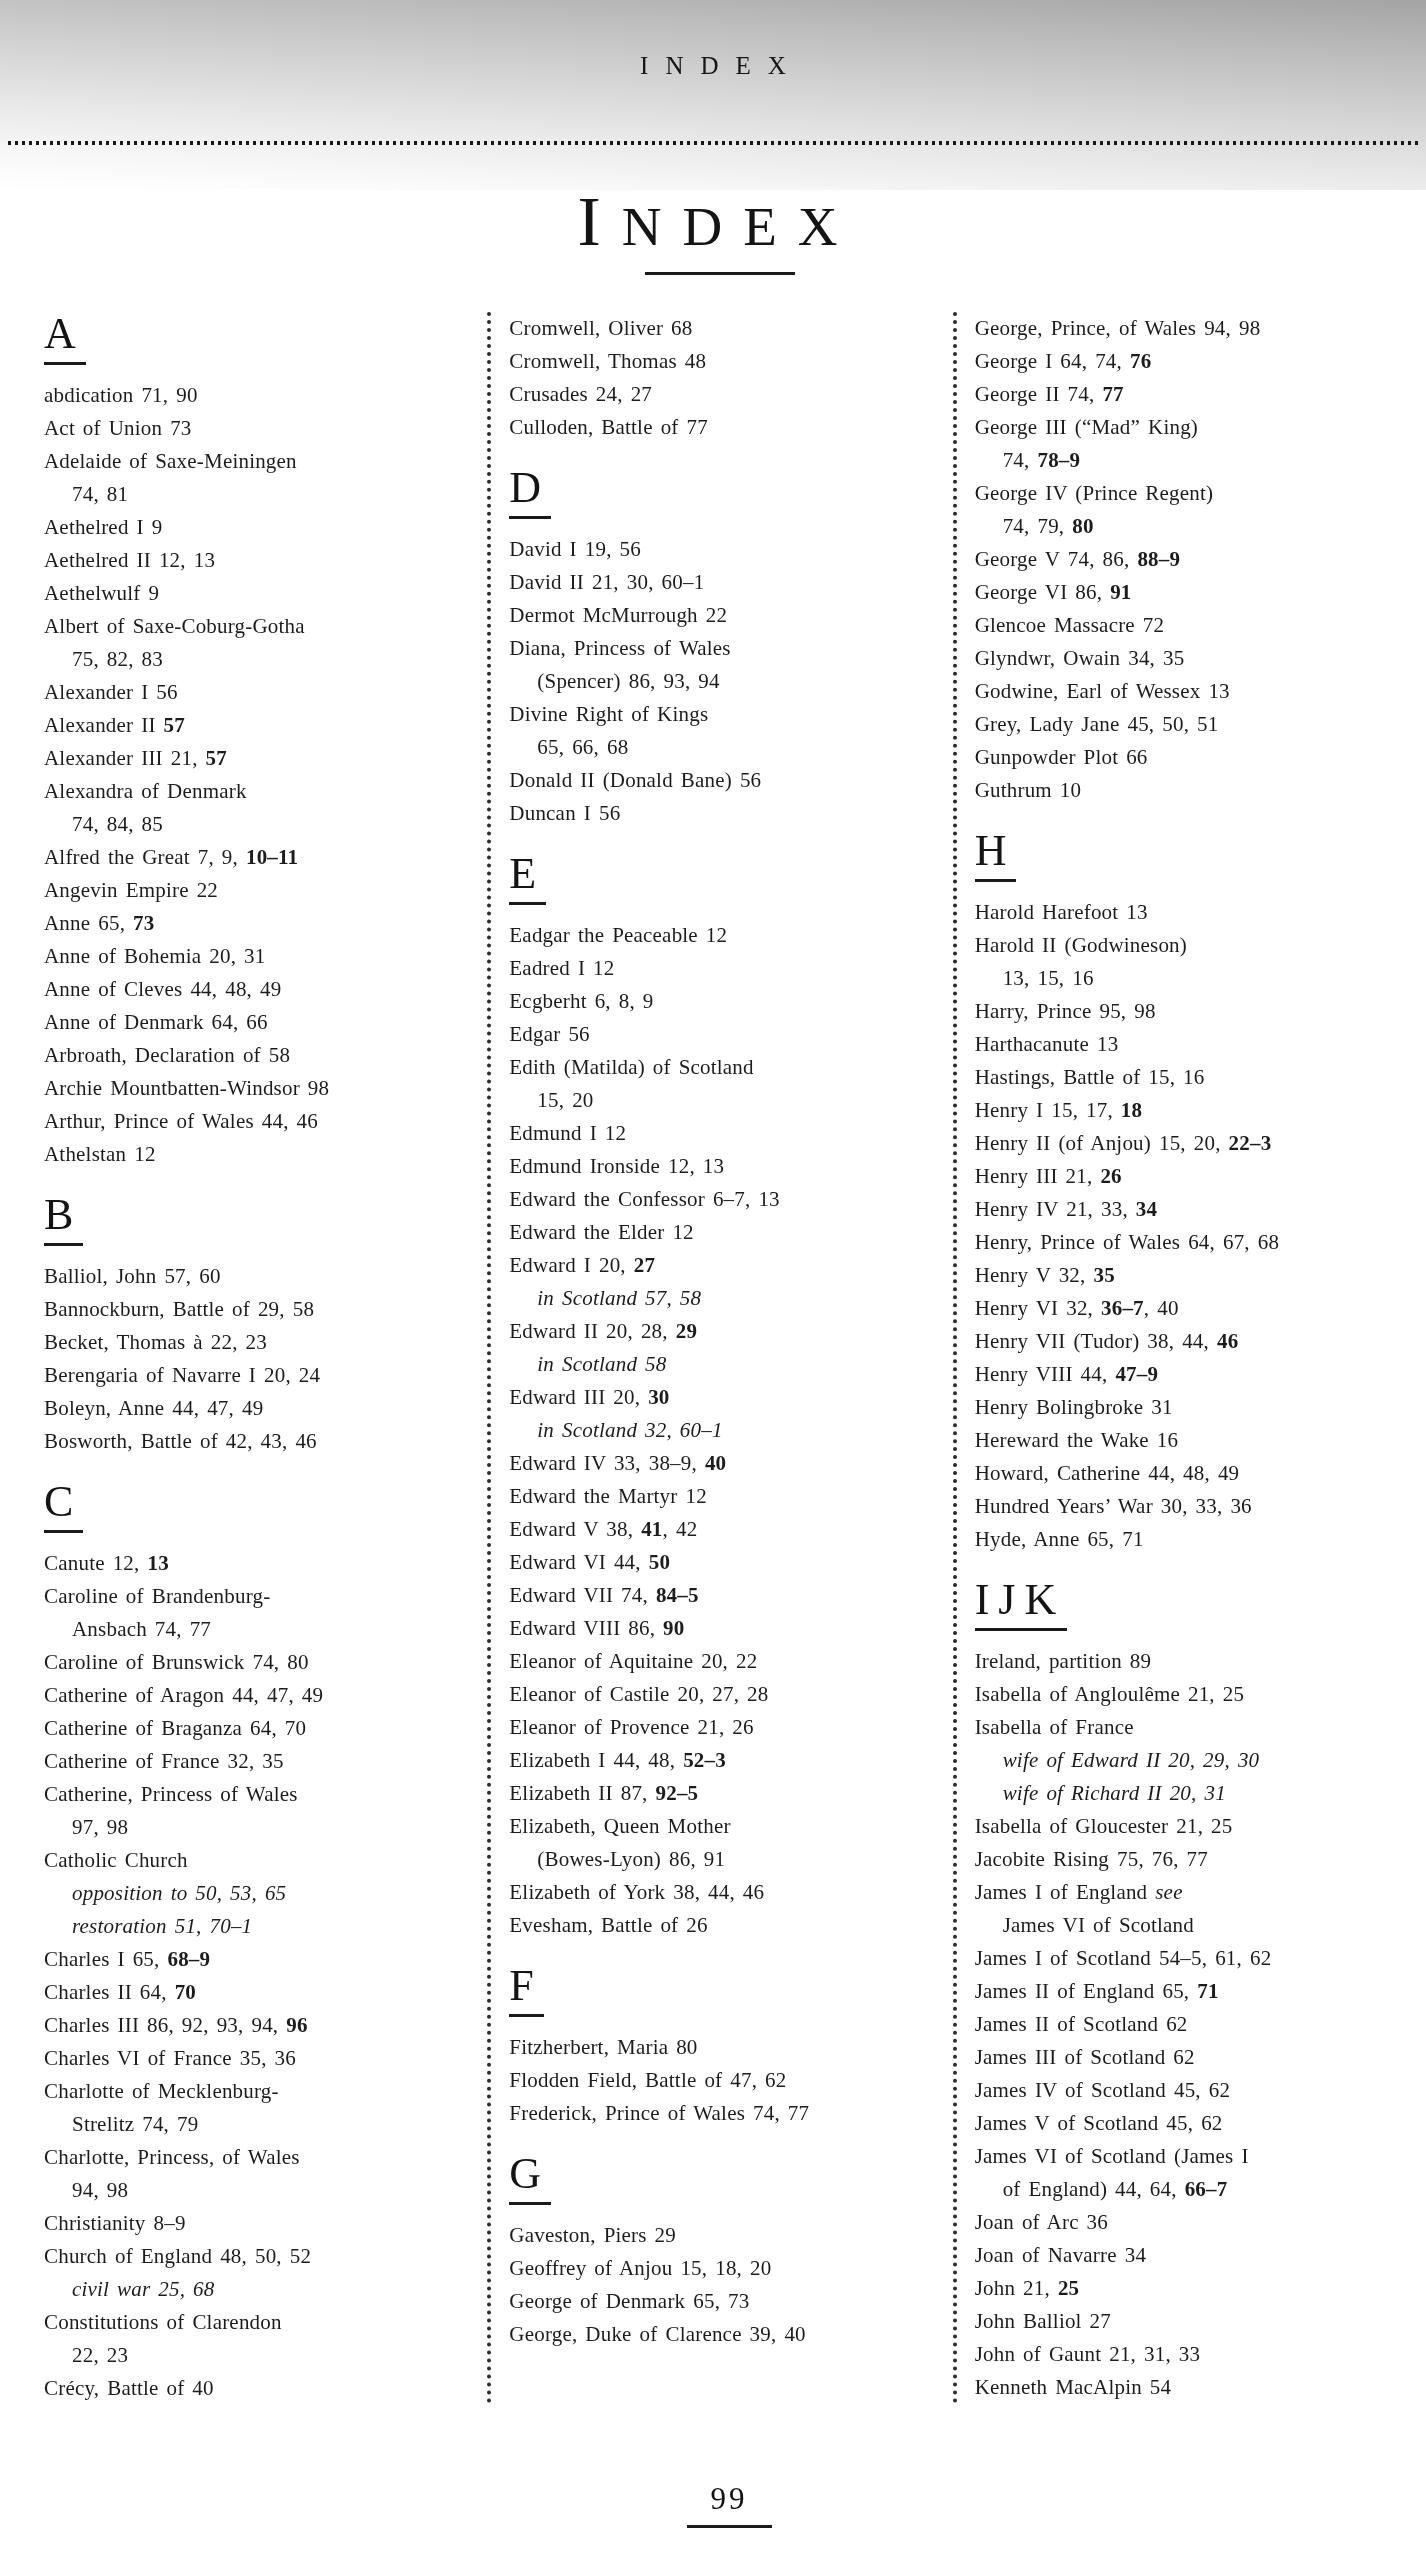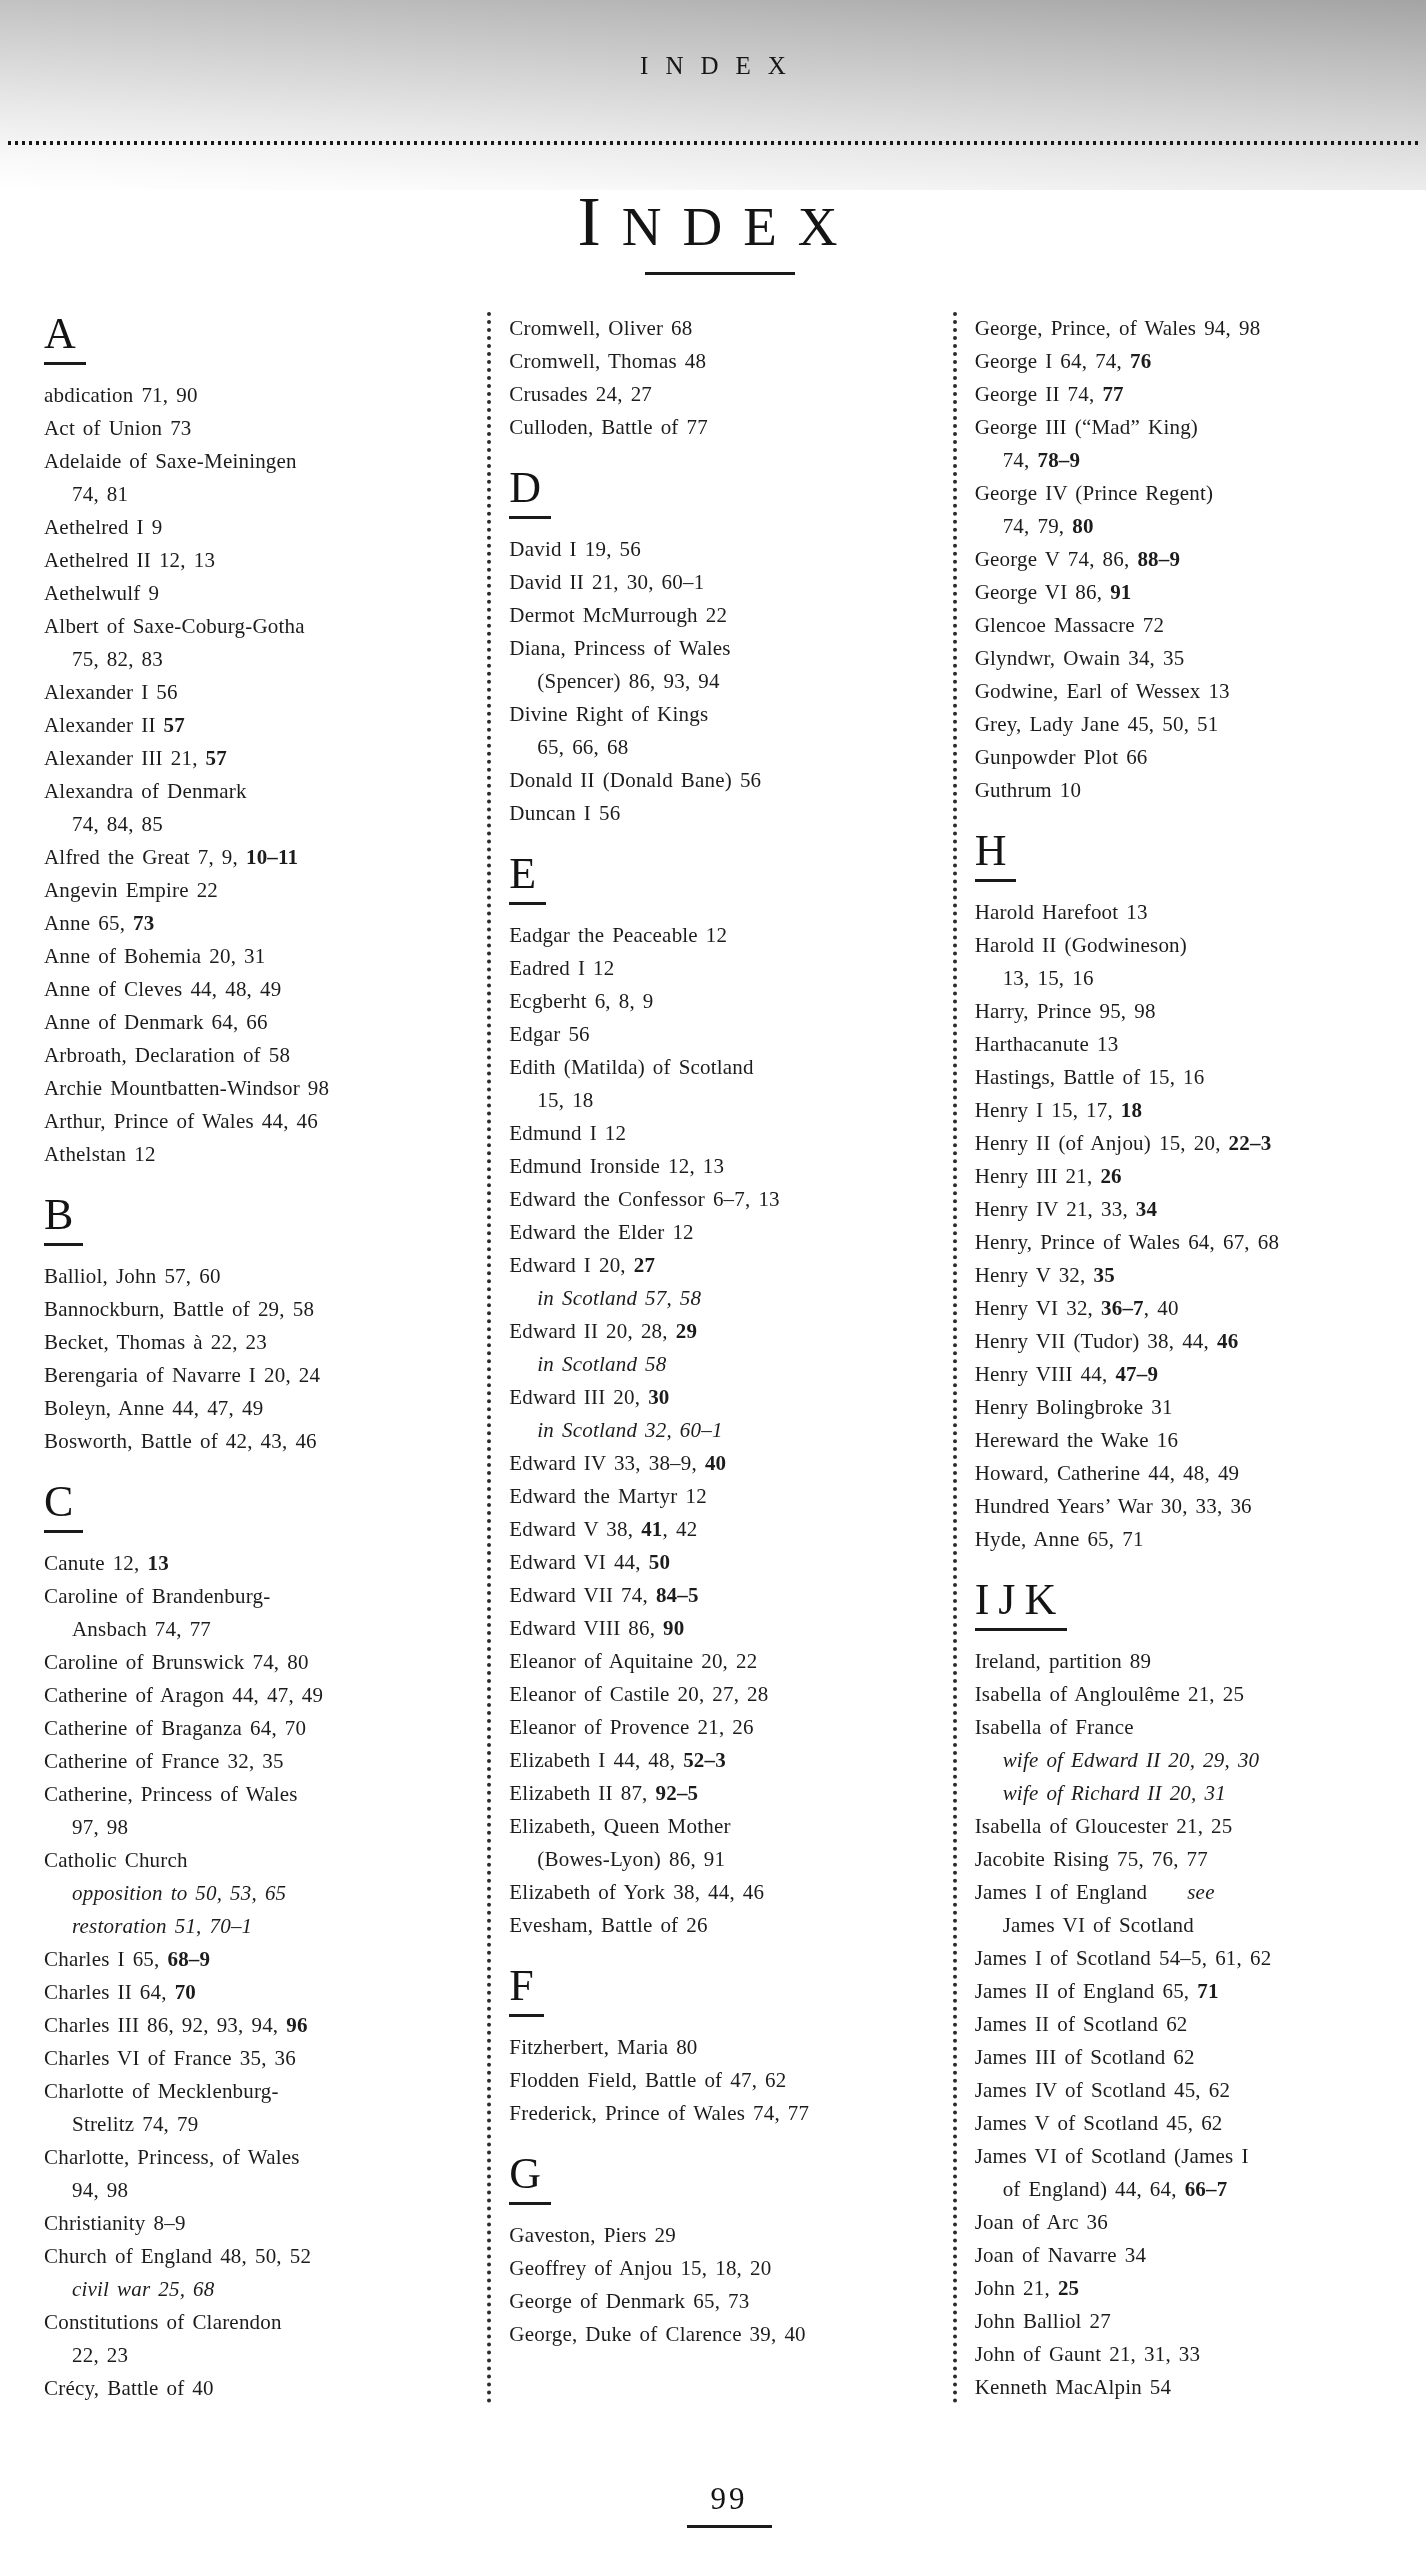--- a/index.html
+++ b/index.html
@@ -56,21 +56,21 @@
     color: #141414;
   }
   .section-head .letter.multi { letter-spacing: 9px; padding-right: 2px; }
   .entry {
     font-size: 21px; line-height: 33px;
     padding-left: 28px; text-indent: -28px;
     word-spacing: 2.5px; letter-spacing: 0.2px;
   }
   .entry.sub { margin-left: 28px; font-style: italic; }
   .entry .bold { font-weight: bold; }
-  .entry .ital { font-style: italic; margin-left: 32px; }
+  .entry .ital { font-style: italic; }
   .footer {
     position: absolute; bottom: 42px; left: 16px; width: 100%;
     text-align: center;
   }
   .pagenum {
     display: inline-block;
     font-size: 31px; letter-spacing: 3px;
     padding: 0 24px 8px;
     border-bottom: 3px solid #1a1a1a;
     color: #141414;
@@ -151,21 +151,21 @@
         <div class="entry"><span>Dermot McMurrough 22</span></div>
         <div class="entry"><span>Diana, Princess of Wales</span><br><span>(Spencer) 86, 93, 94</span></div>
         <div class="entry"><span>Divine Right of Kings</span><br><span>65, 66, 68</span></div>
         <div class="entry"><span>Donald II (Donald Bane) 56</span></div>
         <div class="entry"><span>Duncan I 56</span></div>
         <div class="section-head"><span class="letter">E</span></div>
         <div class="entry"><span>Eadgar the Peaceable 12</span></div>
         <div class="entry"><span>Eadred I 12</span></div>
         <div class="entry"><span>Ecgberht 6, 8, 9</span></div>
         <div class="entry"><span>Edgar 56</span></div>
-        <div class="entry"><span>Edith (Matilda) of Scotland</span><br><span>15, 18</span></div>
+        <div class="entry"><span>Edith (Matilda) of Scotland</span><br><span>15, 20</span></div>
         <div class="entry"><span>Edmund I 12</span></div>
         <div class="entry"><span>Edmund Ironside 12, 13</span></div>
         <div class="entry"><span>Edward the Confessor 6–7, 13</span></div>
         <div class="entry"><span>Edward the Elder 12</span></div>
         <div class="entry"><span>Edward I 20, </span><span class="bold">27</span></div>
         <div class="entry sub"><span>in Scotland 57, 58</span></div>
         <div class="entry"><span>Edward II 20, 28, </span><span class="bold">29</span></div>
         <div class="entry sub"><span>in Scotland 58</span></div>
         <div class="entry"><span>Edward III 20, </span><span class="bold">30</span></div>
         <div class="entry sub"><span>in Scotland 32, 60–1</span></div>

